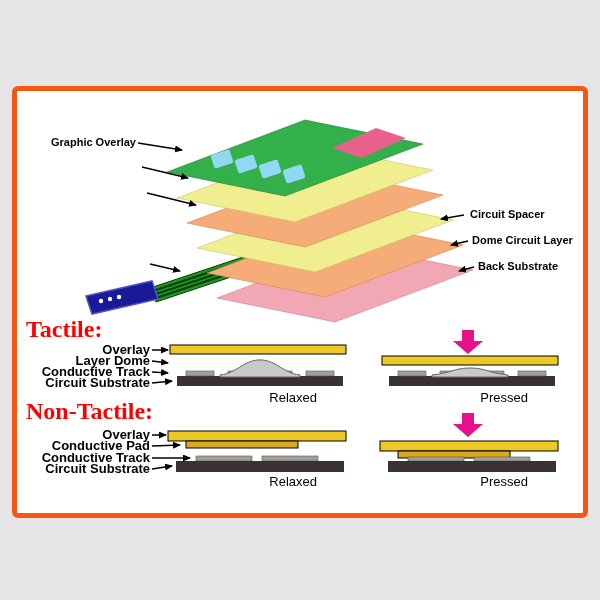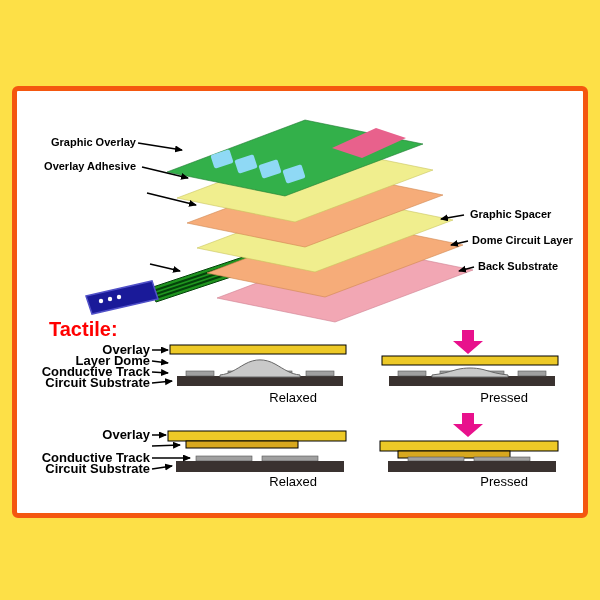--- a/index.html
+++ b/index.html
@@ -1,27 +1,27 @@
 <!DOCTYPE html>
 <html style="--frame-orange: #F4570F; --layer-green: #33B04A; --layer-yellow: #F0EE8E; --layer-salmon: #F6AC79; --layer-pink: #F2A7B4; --window-pink: #E8618C; --key-cyan: #8FD9F5; --cable-green: #1F941F; --connector-blue: #1A1A99; --overlay-gold: #EDC927; --pad-gold: #D8A81F; --dome-gray: #C9C9C9; --track-gray: #A0A0A0; --substrate-dark: #3A3230; --press-arrow-magenta: #E8118C; --heading-red: #FF0000;"><head>
 <meta charset="utf-8">
 <style>
   * { margin:0; padding:0; box-sizing:border-box; }
   html,body { width:600px; height:600px; background:#ffffff; font-family:"Liberation Sans", sans-serif; }
-  .canvas { position:absolute; left:0; top:0; width:600px; height:600px; background:#fde047; overflow:hidden; }
+  .canvas { position:absolute; left:0; top:0; width:600px; height:600px; background:#e5e5e5; overflow:hidden; }
   .frame { position:absolute; left:12px; top:86px; width:576px; height:432px;
            border:5px solid var(--frame-orange,#F4570F); border-radius:6px; background:#fff; }
   .art { position:absolute; left:0; top:0; width:600px; height:600px; }
 
   .lbl { position:absolute; font-weight:bold; color:#000; white-space:nowrap; }
   .lbl-exp { font-size:11px; line-height:13px; }
   .lbl-cs  { font-size:13px; line-height:12px; }
   .ra { text-align:right; }
-  .heading { position:absolute; font-family:Liberation Sans, sans-serif; font-weight:bold;
-             color:var(--heading-red,#FF0000); font-size:20px; line-height:23px; white-space:nowrap;margin-left:23px; }
+  .heading { position:absolute; font-family:Liberation Serif, serif; font-weight:bold;
+             color:var(--heading-red,#FF0000); font-size:24px; line-height:23px; white-space:nowrap; }
   .state { position:absolute; font-size:13px; line-height:15px; font-weight:normal; text-align:right; width:120px; color:#000; }
 
   
   .f-green{fill:var(--layer-green);stroke:#1c7a30;stroke-width:.6}
   .f-yellow{fill:var(--layer-yellow);stroke:#c9c45e;stroke-width:.6}
   .f-salmon{fill:var(--layer-salmon);stroke:#d08850;stroke-width:.6}
   .f-pink{fill:var(--layer-pink);stroke:#cf7f90;stroke-width:.6}
   .f-window{fill:var(--window-pink)}
   .f-key{fill:var(--key-cyan)}
   .f-cable{fill:var(--cable-green)}
@@ -129,33 +129,34 @@
       <line class="lead" x1="152" y1="372" x2="168" y2="373" marker-end="url(#ah)"></line>
       <line class="lead" x1="152" y1="383" x2="172" y2="381" marker-end="url(#ah)"></line>
       <line class="lead" x1="152" y1="435" x2="166" y2="435" marker-end="url(#ah)"></line>
       <line class="lead" x1="152" y1="446" x2="180" y2="445" marker-end="url(#ah)"></line>
       <line class="lead" x1="152" y1="458" x2="190" y2="458" marker-end="url(#ah)"></line>
       <line class="lead" x1="152" y1="469" x2="172" y2="466" marker-end="url(#ah)"></line>
     </g>
   </svg>
 
   <div class="lbl lbl-exp ra" style="left:14px;top:136px;width:122px">Graphic Overlay</div>
-  <div class="lbl lbl-exp ra" style="left:14px;top:160px;width:122px">Overlay Adhesive</div>
 
-  <div class="lbl lbl-exp" style="left:470px;top:208px">Graphic Spacer</div>
+  <div class="lbl lbl-exp" style="left:470px;top:208px">Circuit Spacer</div>
   <div class="lbl lbl-exp" style="left:472px;top:234px">Dome Circuit Layer</div>
   <div class="lbl lbl-exp" style="left:478px;top:260px">Back Substrate</div>
 
   <div class="heading" style="left:26px;top:318px">Tactile:</div>
   <div class="lbl lbl-cs ra" style="left:30px;top:344px;width:120px">Overlay</div>
   <div class="lbl lbl-cs ra" style="left:30px;top:355px;width:120px">Layer Dome</div>
   <div class="lbl lbl-cs ra" style="left:30px;top:366px;width:120px">Conductive Track</div>
   <div class="lbl lbl-cs ra" style="left:30px;top:377px;width:120px">Circuit Substrate</div>
   <div class="state" style="left:197px;top:390px">Relaxed</div>
   <div class="state" style="left:408px;top:390px">Pressed</div>
 
+  <div class="heading" style="left:26px;top:400px">Non-Tactile:</div>
   <div class="lbl lbl-cs ra" style="left:30px;top:429px;width:120px">Overlay</div>
+  <div class="lbl lbl-cs ra" style="left:30px;top:440px;width:120px">Conductive Pad</div>
   <div class="lbl lbl-cs ra" style="left:30px;top:452px;width:120px">Conductive Track</div>
   <div class="lbl lbl-cs ra" style="left:30px;top:463px;width:120px">Circuit Substrate</div>
   <div class="state" style="left:197px;top:474px">Relaxed</div>
   <div class="state" style="left:408px;top:474px">Pressed</div>
 
 </div>
 
 </body></html>

